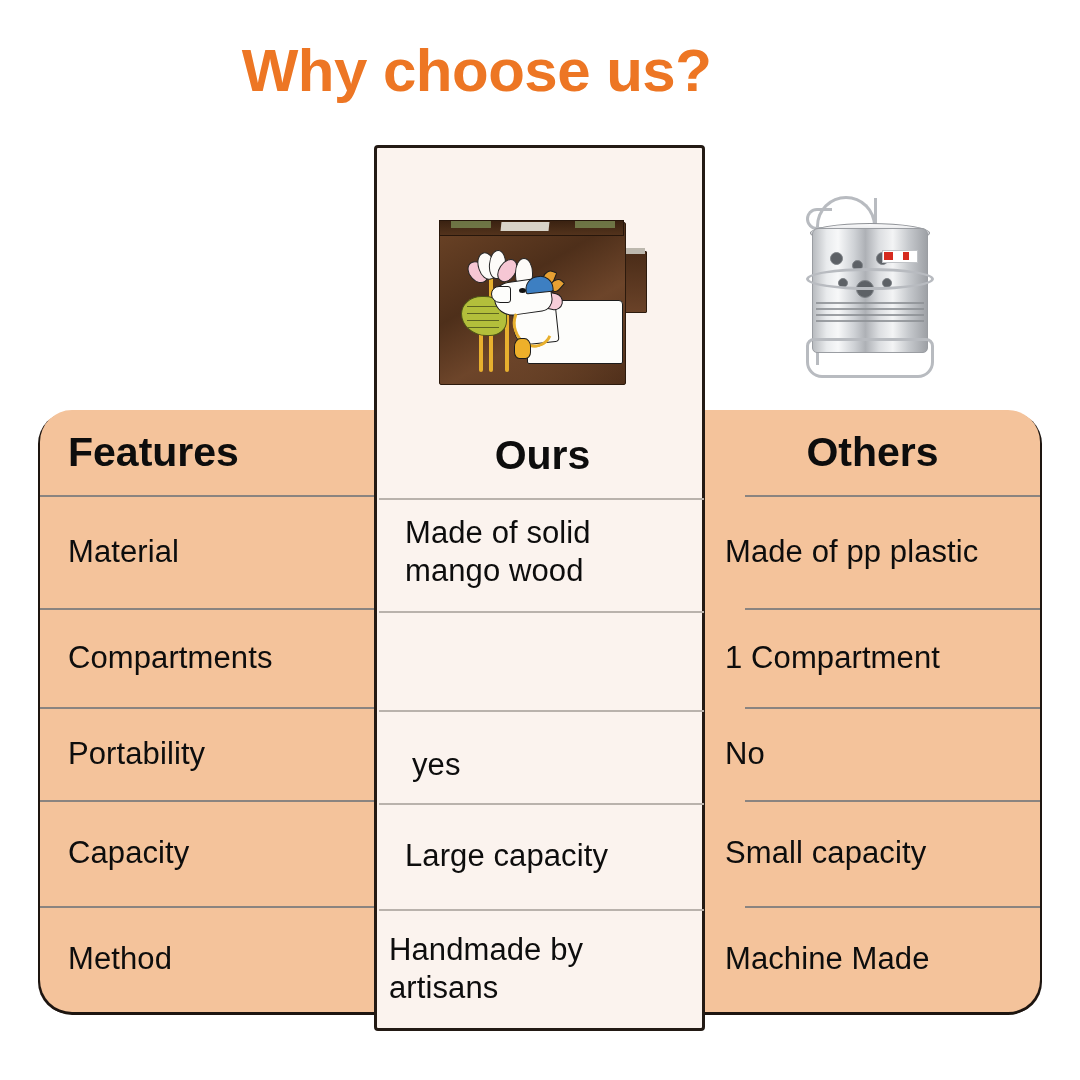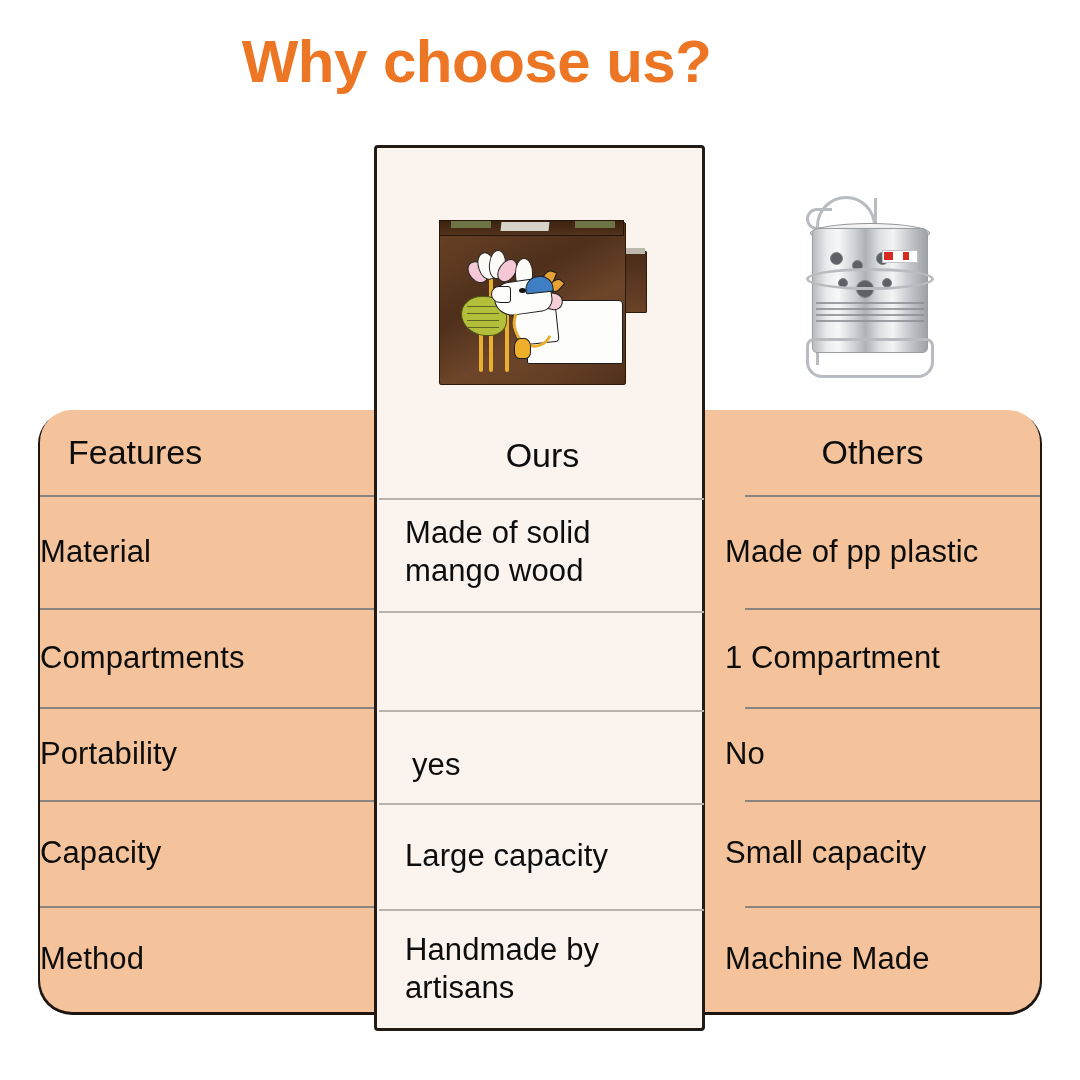--- a/index.html
+++ b/index.html
@@ -11,21 +11,21 @@
     height: 1080px;
     background: #ffffff;
     font-family: "Liberation Sans", sans-serif;
     overflow: hidden;
     position: relative;
   }
 
   
   #title {
     position: absolute;
-    top: 27px;
+    top: 36px;
     left: 0;
     width: 953px;
     text-align: center;
     font-size: 60px;
     font-weight: bold;
     letter-spacing: -0.5px;
     color: #ED7624;
     font-family: "Liberation Sans", sans-serif;
   }
 
@@ -50,27 +50,27 @@
   }
   .cell {
     display: flex;
     align-items: center;
     box-sizing: border-box;
     font-size: 31px;
     color: #0d0d0d;
     line-height: 1.22;
     letter-spacing: 0.1px;
   }
-  .col-feature { }
+  .col-feature { padding-left: 28px; }
   .col-ours    { padding-left: 28px; }
   .col-others  { padding-left: 20px; }
 
   .hdr {
-    font-weight: normal;
-    font-size: 34px;
+    font-weight: bold;
+    font-size: 41px;
     letter-spacing: 0px;
   }
   .hdr.col-feature { justify-content: flex-start; padding-left: 28px; }
   .hdr.col-ours    { justify-content: center; padding-left: 0; }
   .hdr.col-others  { justify-content: center; padding-left: 0; }
 
   
   .col-ours { background: transparent; }
 
   
@@ -534,14 +534,14 @@
 
   <div class="cell hdr" style="position:absolute; left:0; top:265px; width:331px; height:85px; justify-content:center; padding:0;">Ours</div>
 
   <div class="cell" style="position:absolute; left:0; top:350px; width:331px; height:108px; padding-left:28px; padding-right:16px;">Made of solid mango wood</div>
 
 
   <div class="cell" style="position:absolute; left:0; top:562px; width:331px; height:109px; padding-left:35px;">yes</div>
 
   <div class="cell" style="position:absolute; left:0; top:655px; width:331px; height:106px; padding-left:28px;">Large capacity</div>
 
-  <div class="cell" style="position:absolute; left:0; top:761px; width:331px; height:120px; padding-left:28px; padding-right:30px;">Handmade by artisans</div>
+  <div class="cell" style="position:absolute; left:0; top:761px; width:331px; height:120px; padding-left:12px; padding-right:30px;">Handmade by artisans</div>
 </div>
 
 </body></html>

